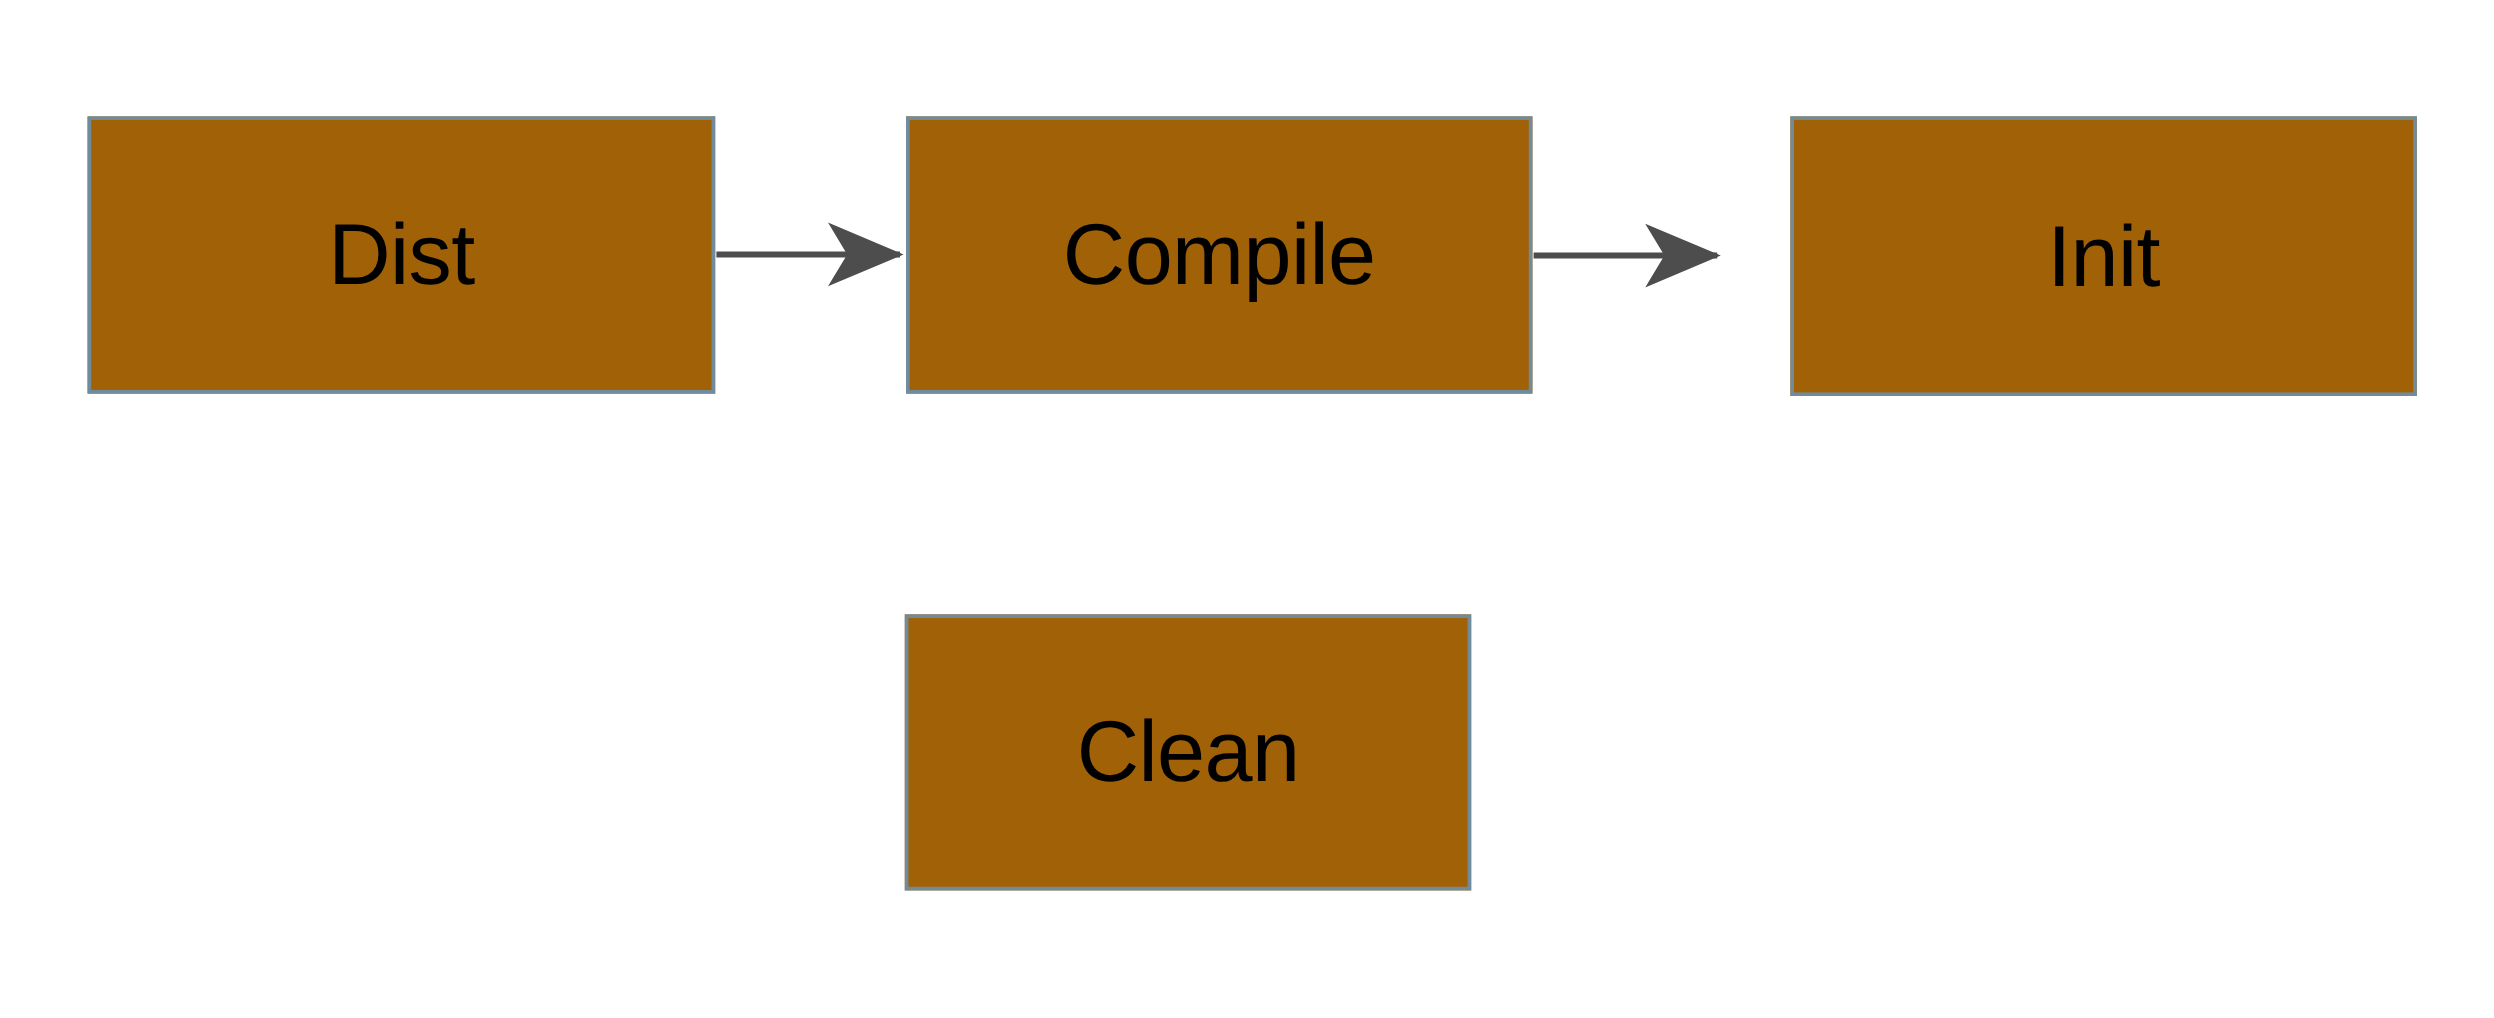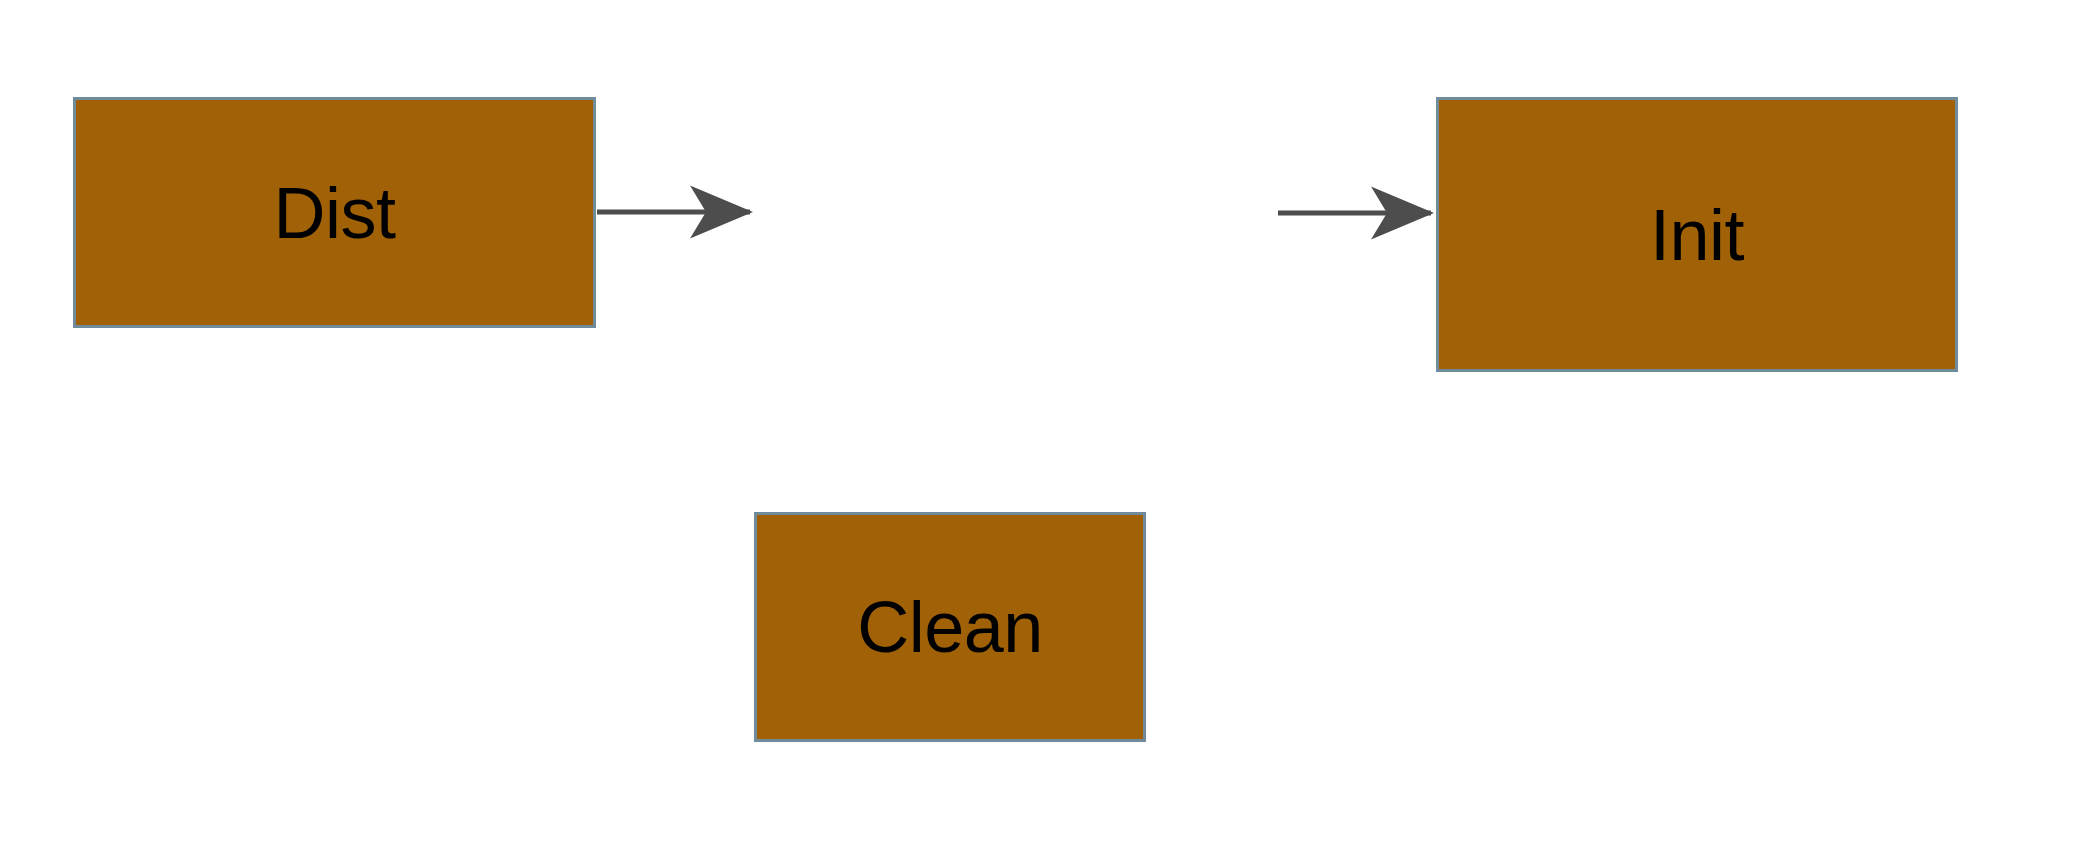--- a/index.html
+++ b/index.html
@@ -64,22 +64,25 @@
 
     <g>
       <line x1="1278" y1="213" x2="1431" y2="213" stroke="#4d4d4d" stroke-width="5" marker-end="url(#arrowbarb)"></line>
     </g>
   </svg>
 
   <div class="node" id="node-dist" style="left:73px; top:97px; width:523px; height:231px;">
     <span class="node-label">Dist</span>
   </div>
 
+  <div class="node" id="node-compile" style="left:755px; top:97px; width:522px; height:231px;">
+    <span class="node-label">Compile</span>
+  </div>
 
-  <div class="node" id="node-init" style="left:1436px; top:97px; width:522px; height:275px;">
+  <div class="node" id="node-init" style="left:1492px; top:97px; width:522px; height:233px;">
     <span class="node-label">Init</span>
   </div>
 
-  <div class="node" id="node-clean" style="left:754px; top:512px; width:392px; height:230px;">
+  <div class="node" id="node-clean" style="left:754px; top:512px; width:472px; height:230px;">
     <span class="node-label">Clean</span>
   </div>
 
 </div>
 
 </body></html>

